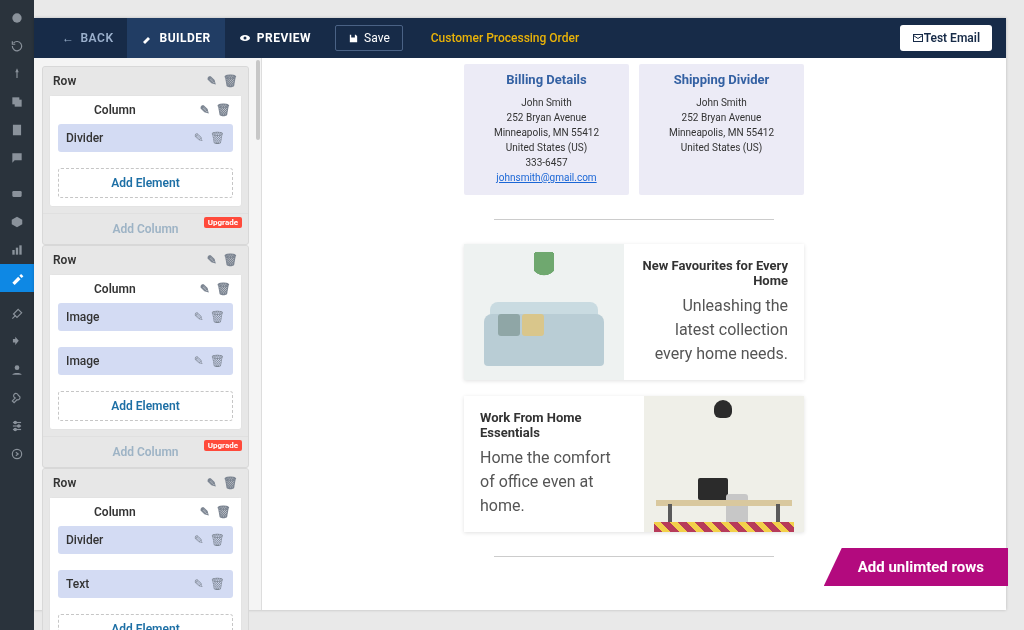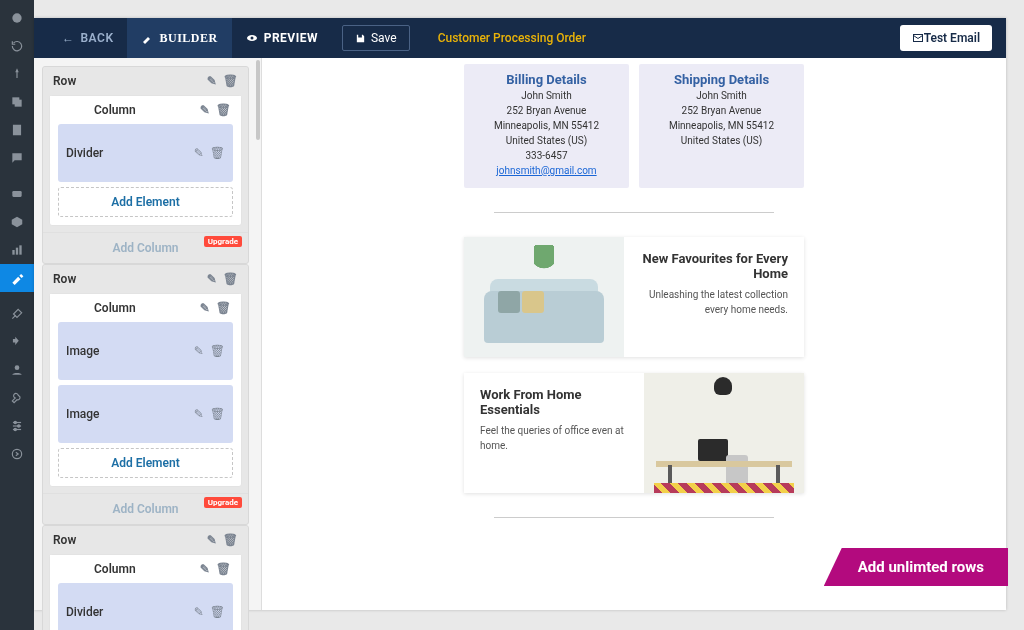--- a/index.html
+++ b/index.html
@@ -30,21 +30,21 @@
     box-shadow: 0 0 3px rgba(0,0,0,.2);
   }
   .topbar {
     height:40px; background:#172b48; color:#fff;
     display:flex; align-items:center; padding:0 14px;
     font-size:12px;
   }
   .topbar .tb-btn { display:flex; align-items:center; gap:6px; padding:0 14px; height:40px; cursor:pointer; letter-spacing:.5px; }
   .topbar .tb-back { color:#9bb0cc; font-weight:600; }
   .topbar .tb-tab { font-weight:700; }
-  .topbar .tb-tab.active { background:#213d64;font-family:Liberation Serif, serif; }
+  .topbar .tb-tab.active { background:#213d64; }
   .topbar .tb-save { border:1px solid #4a6285; padding:5px 12px; margin-left:10px; border-radius:2px; display:flex; gap:5px; align-items:center; cursor:pointer;}
   .topbar .tb-title { margin-left:28px; color:#eab308; font-weight:500;}
   .topbar .spacer { flex:1; }
   .topbar .tb-test { background:#fff; color:#172b48; padding:6px 12px; border-radius:3px; font-weight:600; display:flex; align-items:center; cursor:pointer;}
   .main {
     position:absolute; top:40px; left:0; right:0; bottom:0;
     display:flex;
   }
   .panel {
     width:228px; background:#f4f4f4; border-right:1px solid #ddd;
@@ -61,21 +61,21 @@
   .row-head, .col-head {
     display:flex; align-items:center; justify-content:space-between;
     padding:7px 10px; font-weight:600; color:#333;
   }
   .row-head { background:#e7e7e7; border-radius:3px 3px 0 0;}
   .col-wrap { background:#fff; margin:0 6px 6px; border:1px solid #e3e3e3; border-radius:3px;}
   .col-head { background:#fff; font-weight:600;padding-left:44px;}
   .icons { display:flex; gap:6px; color:#7b8491;}
   .icons span { cursor:pointer; font-size:12px; }
   .elem {
-    background:#d3dbf3; margin:0 8px 5px; padding:22px 8px;
+    background:#d3dbf3; margin:0 8px 16px; padding:7px 8px;
     border-radius:3px; display:flex; align-items:center; justify-content:space-between;
     color:#333; font-weight:500;
   }
   .dashed-btn {
     margin:4px 8px 8px; border:1px dashed #c6c6c6; border-radius:3px;
     text-align:center; padding:7px 0; color:#1d6fa5; font-weight:600; cursor:pointer;
   }
   .add-col-row {
     position:relative;
     border-top:1px solid #e0e0e0;
@@ -90,33 +90,33 @@
   }
   .preview {
     flex:1; background:#fff; overflow:auto;
     padding:0 0 40px;
   }
   .preview-inner { width:340px; margin:0 auto; font-size:11px; color:#333;}
   .detail-boxes { display:flex; gap:10px; margin-top:6px;}
   .detail-box {
     flex:1; background:#ecebf6; text-align:center; padding:8px 6px 10px; border-radius:2px;
   }
-  .detail-box .h { color:#3461a3; font-weight:700; font-size:13px; margin-bottom:1px;}
+  .detail-box .h { color:#3461a3; font-weight:700; font-size:13px; margin-bottom:8px;}
   .detail-box .ln { font-size:10px; line-height:1.5; color:#333;}
   .detail-box .link { color:#1a66d6; text-decoration:underline;}
   .hr { border:none; border-top:1px solid #ccc; margin:24px 30px;}
   .promo {
     display:flex; background:#fff; box-shadow:0 1px 4px rgba(0,0,0,.12);
     margin:16px 0;
     min-height:120px;
   }
   .promo .img { width:160px; background:#d9e5e8; position:relative; overflow:hidden;}
   .promo .txt { flex:1; padding:14px 16px;}
   .promo .txt .t { font-weight:700; font-size:13px; margin-bottom:6px;}
-  .promo .txt .d { font-size:10px; color:#555; line-height:1.5;}
+  .promo .txt .d { font-size:16px; color:#555; line-height:1.5;}
   .promo.rev { flex-direction:row-reverse;}
   .help { text-align:center; font-size:10px; color:#333; line-height:1.6;}
   .cta-flag {
     position:absolute; right:-2px; bottom:24px;
     background:#b30a7e; color:#fff; font-weight:700;
     font-size:15px; padding:10px 24px 10px 34px;
     clip-path: polygon(18px 0, 100% 0, 100% 100%, 0 100%);
   }
   
   .scene1 { position:absolute; inset:0; background:#eef2f1;}
@@ -388,21 +388,21 @@
           <div class="detail-box">
             <div class="h">Billing Details</div>
             <div class="ln">John Smith</div>
             <div class="ln">252 Bryan Avenue</div>
             <div class="ln">Minneapolis, MN 55412</div>
             <div class="ln">United States (US)</div>
             <div class="ln">333-6457</div>
             <div class="ln link">johnsmith@gmail.com</div>
           </div>
           <div class="detail-box">
-            <div class="h">Shipping Details</div>
+            <div class="h">Shipping Divider</div>
             <div class="ln">John Smith</div>
             <div class="ln">252 Bryan Avenue</div>
             <div class="ln">Minneapolis, MN 55412</div>
             <div class="ln">United States (US)</div>
           </div>
         </div>
         <hr class="hr">
         <div class="promo">
           <div class="img">
             <div class="scene1">
@@ -425,21 +425,21 @@
                 <div class="monitor"></div>
                 <div class="chair"></div>
                 <div class="desk"></div>
                 <div class="leg1"></div>
                 <div class="leg2"></div>
                 <div class="rug"></div>
               </div>
           </div>
           <div class="txt">
             <div class="t">Work From Home Essentials</div>
-            <div class="d">Feel the queries of office even at home.</div>
+            <div class="d">Home the comfort of office even at home.</div>
           </div>
         </div>
         <hr class="hr">
       </div>
     </div>
   </div>
 
   <div class="cta-flag">Add unlimted rows</div>
 </div>
 

